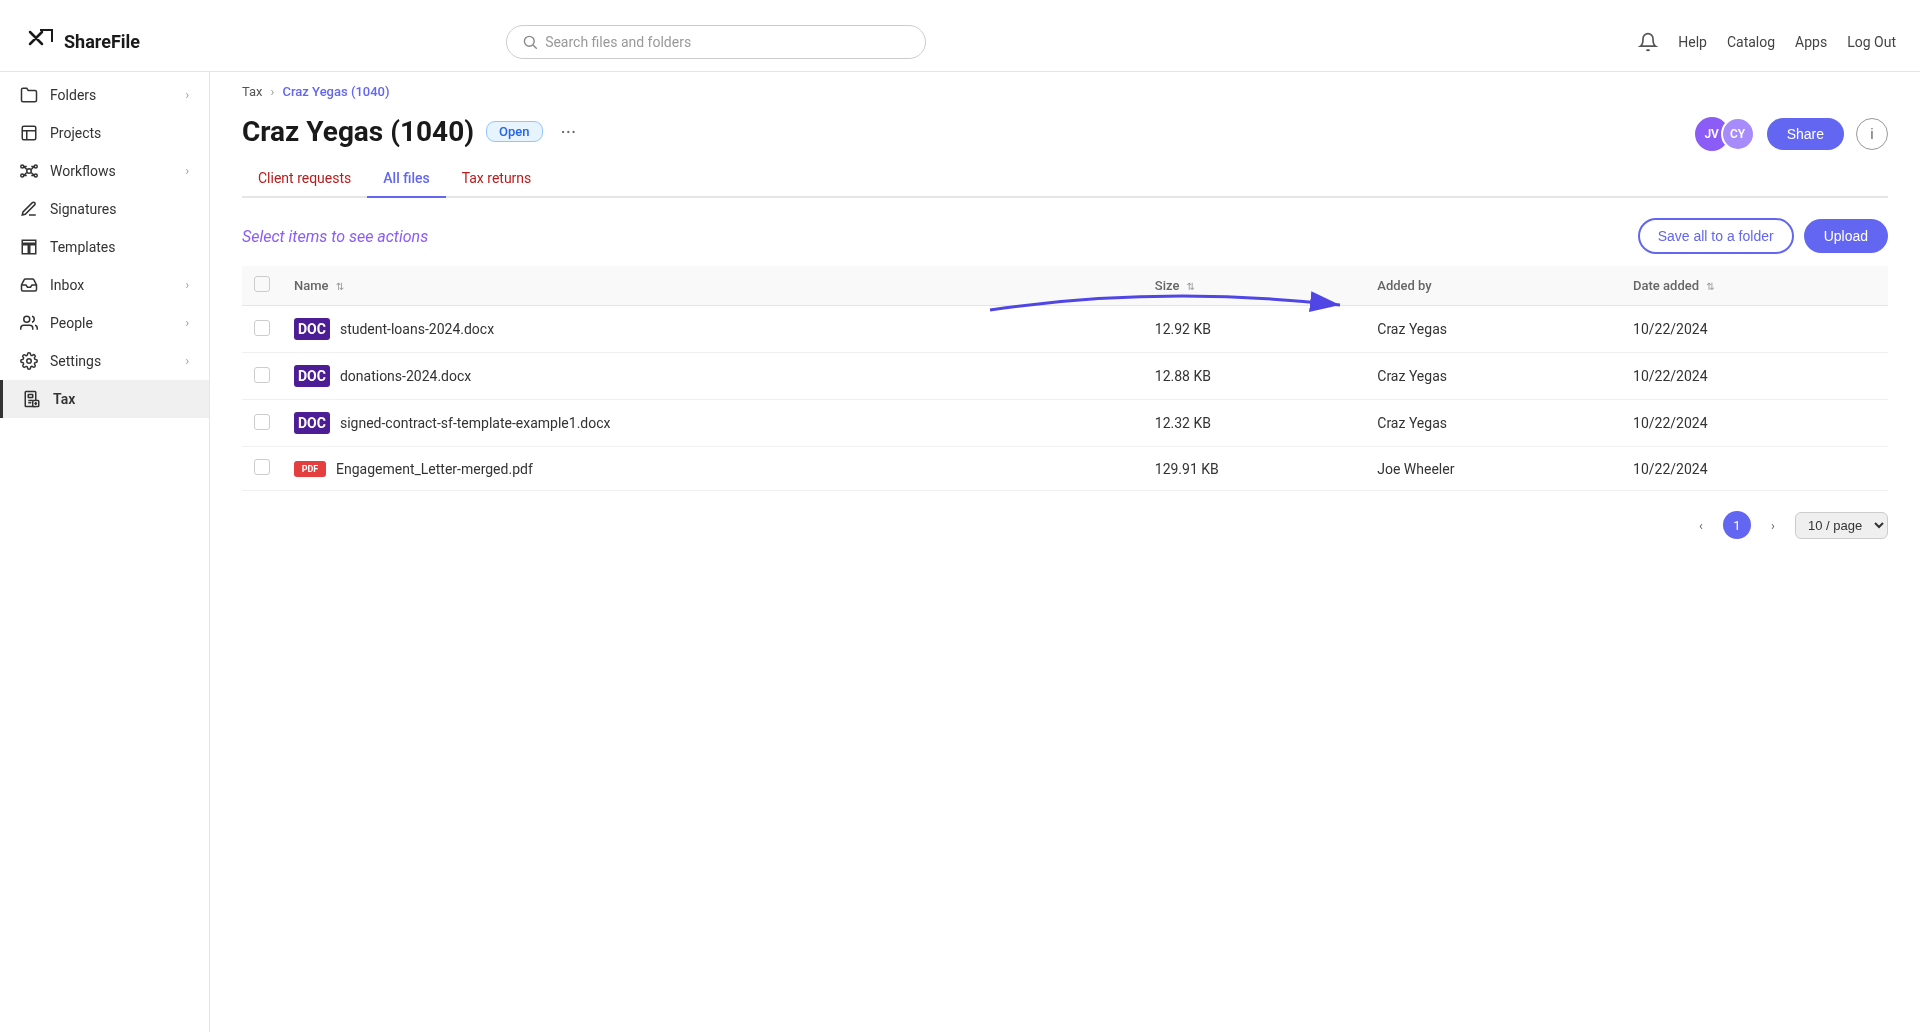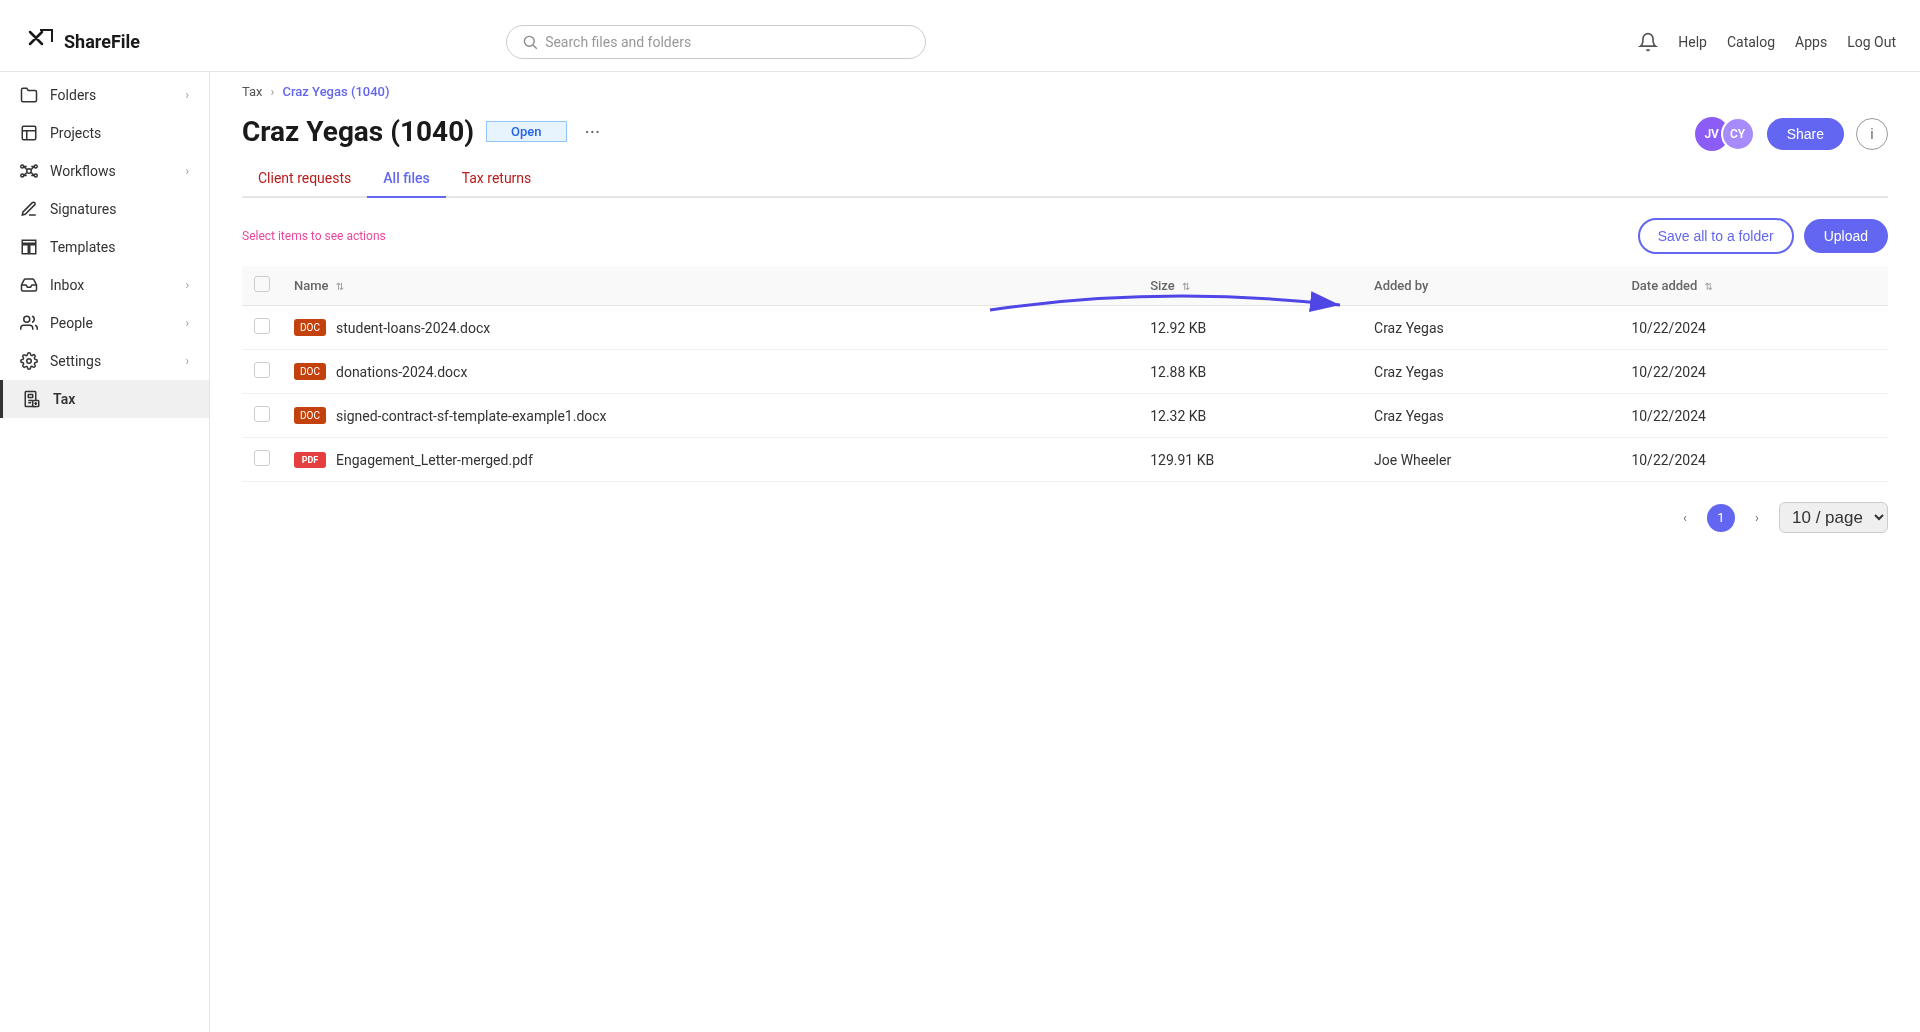--- a/index.html
+++ b/index.html
@@ -48,21 +48,21 @@
     .breadcrumb { display: flex; align-items: center; gap: 8px; font-size: 13px; color: #555; margin-bottom: 16px; }
     .breadcrumb a { color: #555; text-decoration: none; }
     .breadcrumb-sep { color: #999; }
     .breadcrumb-current { color: #6366f1; font-weight: 500; }
 
     
     .page-header { display: flex; align-items: center; gap: 12px; margin-bottom: 4px; }
     .page-title { font-size: 28px; font-weight: 700; color: #1a1a1a; }
     .status-badge {
       background: #e8f4fd; color: #2563eb; border: 1px solid #93c5fd;
-      border-radius: 0; padding: 2px 24px; font-size: 13px; font-weight: 500;
+      border-radius: 9px; padding: 2px 12px; font-size: 13px; font-weight: 500;
     }
     .more-btn { cursor: pointer; font-size: 20px; color: #666; padding: 2px 6px; }
 
     
     .header-right { position: absolute; right: 32px; top: 84px; display: flex; align-items: center; gap: 12px; }
     .avatar-group { display: flex; gap: -4px; }
     .avatar {
       width: 34px; height: 34px; border-radius: 50%;
       display: flex; align-items: center; justify-content: center;
       font-size: 12px; font-weight: 600; color: #fff;
@@ -85,21 +85,21 @@
       padding: 10px 16px; font-size: 14px; color: #b91c1c;
       cursor: pointer; border-bottom: 2px solid transparent; margin-bottom: -2px;
     }
     .tab.active { color: #6366f1; border-bottom: 2px solid #6366f1; font-weight: 500; }
 
     
     .actions-row {
       display: flex; align-items: center; justify-content: space-between;
       margin-top: 20px; margin-bottom: 12px;
     }
-    .select-hint { color: #ec4899; font-size: 12px; }
+    .select-hint { color: #8b5cf6; font-size: 16px; font-style: italic; }
     .action-buttons { display: flex; gap: 10px; align-items: center; }
 
     
     .save-all-btn {
       border: 2px solid #6366f1; color: #6366f1; background: #fff;
       border-radius: 20px; padding: 8px 18px; font-size: 14px; cursor: pointer;
       font-weight: 500;
     }
     .upload-btn {
       background: #6366f1; color: #fff; border: none;
@@ -114,22 +114,22 @@
       padding: 10px 12px; font-size: 13px; font-weight: 500;
       color: #666; text-align: left; border-bottom: 1px solid #e5e5e5;
     }
     .file-table th .sort-icon { display: inline-block; margin-left: 4px; color: #999; font-size: 10px; }
     .file-table td {
       padding: 12px 12px; font-size: 14px; color: #333;
       border-bottom: 1px solid #f0f0f0;
     }
     .file-name-cell { display: flex; align-items: center; gap: 10px; }
     .file-icon-doc {
-      background: #c2410c; color: #fff;
-      font-size: 10px; font-weight: 400; padding: 3px 4px;
+      background: #4c1d95; color: #fff;
+      font-size: 14px; font-weight: 700; padding: 3px 4px;
       border-radius: 3px; min-width: 32px; text-align: center;
     }
     .file-icon-pdf {
       background: #e53e3e; color: #fff;
       font-size: 9px; font-weight: 700; padding: 3px 4px;
       border-radius: 3px; min-width: 32px; text-align: center;
     }
     .checkbox-cell { width: 40px; }
     .check-box {
       width: 16px; height: 16px; border: 1.5px solid #ccc;
@@ -141,21 +141,21 @@
       display: flex; align-items: center; justify-content: flex-end;
       gap: 8px; margin-top: 20px; font-size: 14px;
     }
     .page-btn {
       width: 28px; height: 28px; display: flex; align-items: center; justify-content: center;
       border-radius: 50%; cursor: pointer; font-size: 13px; color: #666;
     }
     .page-btn.active { background: #6366f1; color: #fff; }
     .per-page-select {
       border: 1px solid #ccc; border-radius: 6px; padding: 4px 8px;
-      font-size: 17px; color: #333; cursor: pointer;
+      font-size: 13px; color: #333; cursor: pointer;
     }
   </style>
 </head>
 <body>
 
 <nav class="top-nav">
   <a class="logo" href="#">
     <svg class="logo-icon" viewBox="0 0 32 32" fill="none">
       <path d="M6 6 L14 14 M18 6 L10 14 M6 18 L14 10 M18 18 L10 10" stroke="#1a1a1a" stroke-width="2.5" stroke-linecap="round"></path>
       <path d="M16 4 L28 4 L28 16" stroke="#1a1a1a" stroke-width="2" fill="none"></path>

